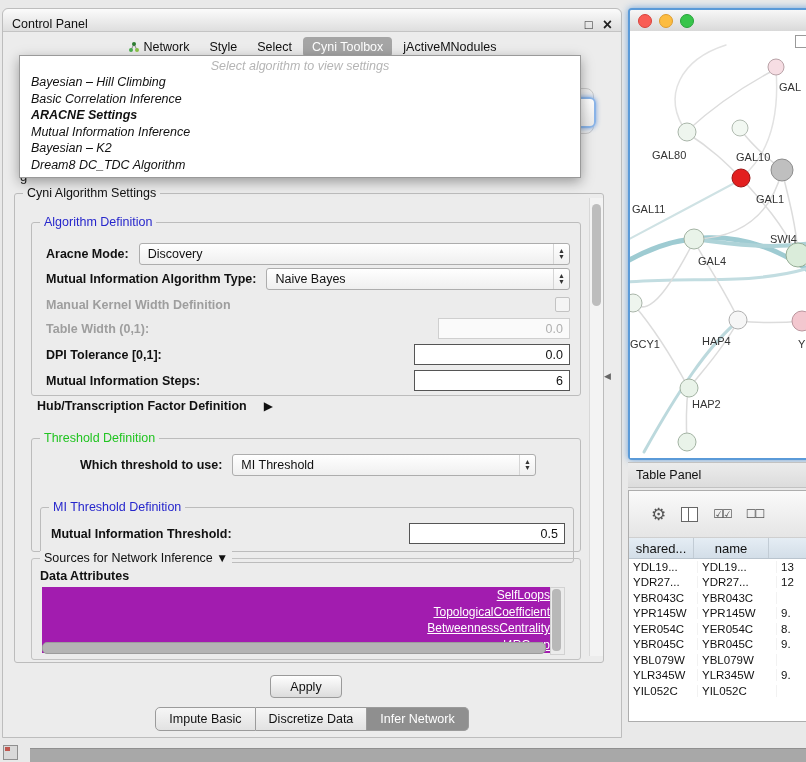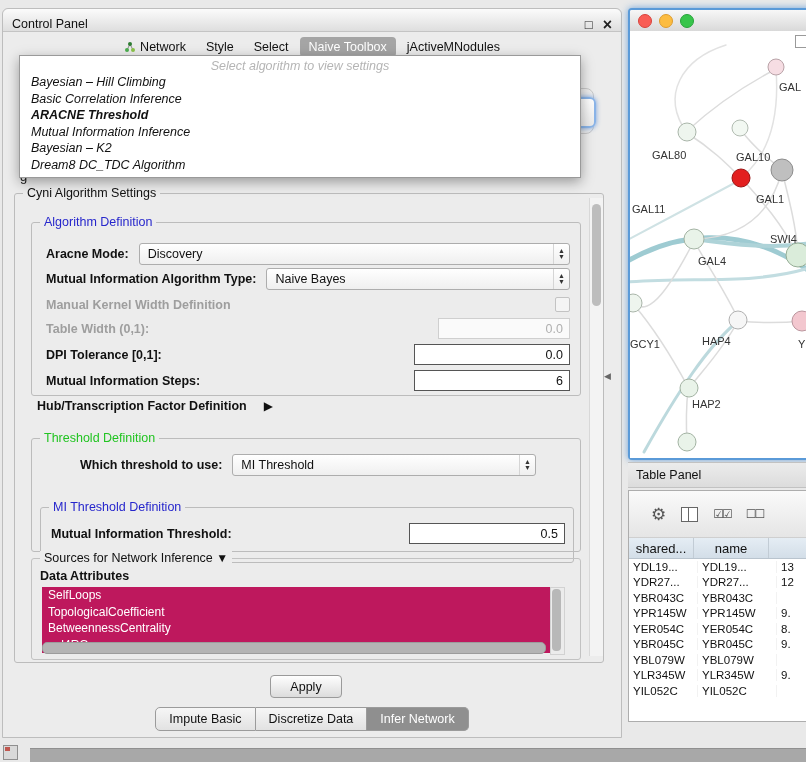--- a/index.html
+++ b/index.html
@@ -30,21 +30,21 @@
   .fragment-g{position:absolute;left:17px;top:160px;z-index:1;font-size:13px;color:#222;}
 
   
   .algo-popup{position:absolute;left:16px;top:46px;width:560px;height:119px;background:#fff;
       border:1px solid #9a9a9a;box-shadow:0 4px 12px rgba(0,0,0,.35);z-index:40;padding-top:2px;font-style:italic;}
   .dd-placeholder{color:#b5b5b5;text-align:center;height:16px;line-height:16px;}
   .dd-item{padding:0 11px;height:16.5px;line-height:16.5px;white-space:nowrap;}
   .dd-selected{font-weight:bold;}
 
   
-  .groupbox{position:absolute;border:1px solid #bcbcbc;border-radius:3px;}
+  .groupbox{position:absolute;border:1px solid #bcbcbc;border-radius:3px;text-align:right;}
   .gb-title{position:absolute;top:-8px;left:8px;background:#ececec;padding:0 4px;font-size:12.5px;white-space:nowrap;}
   .t-blue{color:#2626cc;}
   .t-green{color:#21c421;}
 
   .settings-gb{left:11px;top:184px;width:588px;height:468px;}
   .settings-scrollbar{position:absolute;right:0;top:4px;width:13px;height:458px;background:#f3f3f3;
       border-left:1px solid #d8d8d8;}
   .settings-thumb{position:absolute;left:2px;top:6px;width:9px;height:102px;background:#bdbdbd;border-radius:5px;}
 
   .algodef-gb{left:16px;top:28px;width:548px;height:172px;}
@@ -68,21 +68,21 @@
   .tri{font-size:12px;line-height:12px;color:#111;}
 
   .threshold-gb{left:16px;top:244px;width:548px;height:112px;}
   .which-row{left:48px;right:44px;top:15px;}
   .migb{left:8px;top:68px;width:532px;height:54px;}
   .mi-row{left:10px;right:8px;top:15px;}
 
   .sources-gb{left:16px;top:364px;width:548px;height:100px;border-color:#c2c2c2;}
   .attr-label{position:absolute;left:8px;top:10px;font-weight:bold;}
   .src-list{position:absolute;left:10px;top:28px;width:508px;height:66px;background:#fff;overflow:hidden;}
-  .src-item{height:16.5px;line-height:16.5px;padding-left:6px;background:#be185d;color:#fff;font-size:12px;white-space:nowrap;}
+  .src-item{height:16.5px;line-height:16.5px;padding-left:6px;background:#a21caf;color:#fff;font-size:12px;white-space:nowrap;text-decoration:underline;}
   .src-vscroll{position:absolute;left:518px;top:28px;width:13px;height:66px;background:#ececec;border:1px solid #d2d2d2;}
   .src-vthumb{position:absolute;left:1px;top:1px;width:9px;height:62px;background:#b8b8b8;border-radius:4px;}
   .src-hscroll{position:absolute;left:10px;top:83px;width:502px;height:10px;background:#b4b4b4;
       border:1px solid #9c9c9c;border-radius:5px;z-index:5;}
 
   .apply-btn{position:absolute;left:267px;top:666px;width:70px;height:21px;border:1px solid #9a9a9a;border-radius:4px;
       background:linear-gradient(#fefefe,#dcdcdc);display:flex;align-items:center;justify-content:center;}
 
   .bottom-tabs{position:absolute;top:698px;left:0;right:0;display:flex;justify-content:center;}
   .btab{padding:4px 13px;border:1px solid #9b9b9b;border-left:none;background:linear-gradient(#f6f6f6,#e2e2e2);white-space:nowrap;}
@@ -150,37 +150,37 @@
         </svg>
         <span>Network</span>
       </div>
       <div class="cp-tab">
         <span>Style</span>
       </div>
       <div class="cp-tab">
         <span>Select</span>
       </div>
       <div class="cp-tab selected">
-        <span>Naive Toolbox</span>
+        <span>Cyni Toolbox</span>
       </div>
       <div class="cp-tab">
         <span>jActiveMNodules</span>
       </div>
     </div>
 
     <div class="combo-underlay"></div>
     <div class="combo-focus-btn"></div>
     <div class="fragment-g">g</div>
 
     <div class="algo-popup">
       <div class="dd-placeholder">Select algorithm to view settings</div>
       <div>
           <div class="dd-item">Bayesian – Hill Climbing</div>
           <div class="dd-item">Basic Correlation Inference</div>
-          <div class="dd-item dd-selected">ARACNE Threshold</div>
+          <div class="dd-item dd-selected">ARACNE Settings</div>
           <div class="dd-item">Mutual Information Inference</div>
           <div class="dd-item">Bayesian – K2</div>
           <div class="dd-item">Dream8 DC_TDC Algorithm</div>
         </div>
     </div>
 
     <div class="groupbox settings-gb">
       <span class="gb-title">Cyni Algorithm Settings</span>
 
       <div class="settings-scrollbar">

